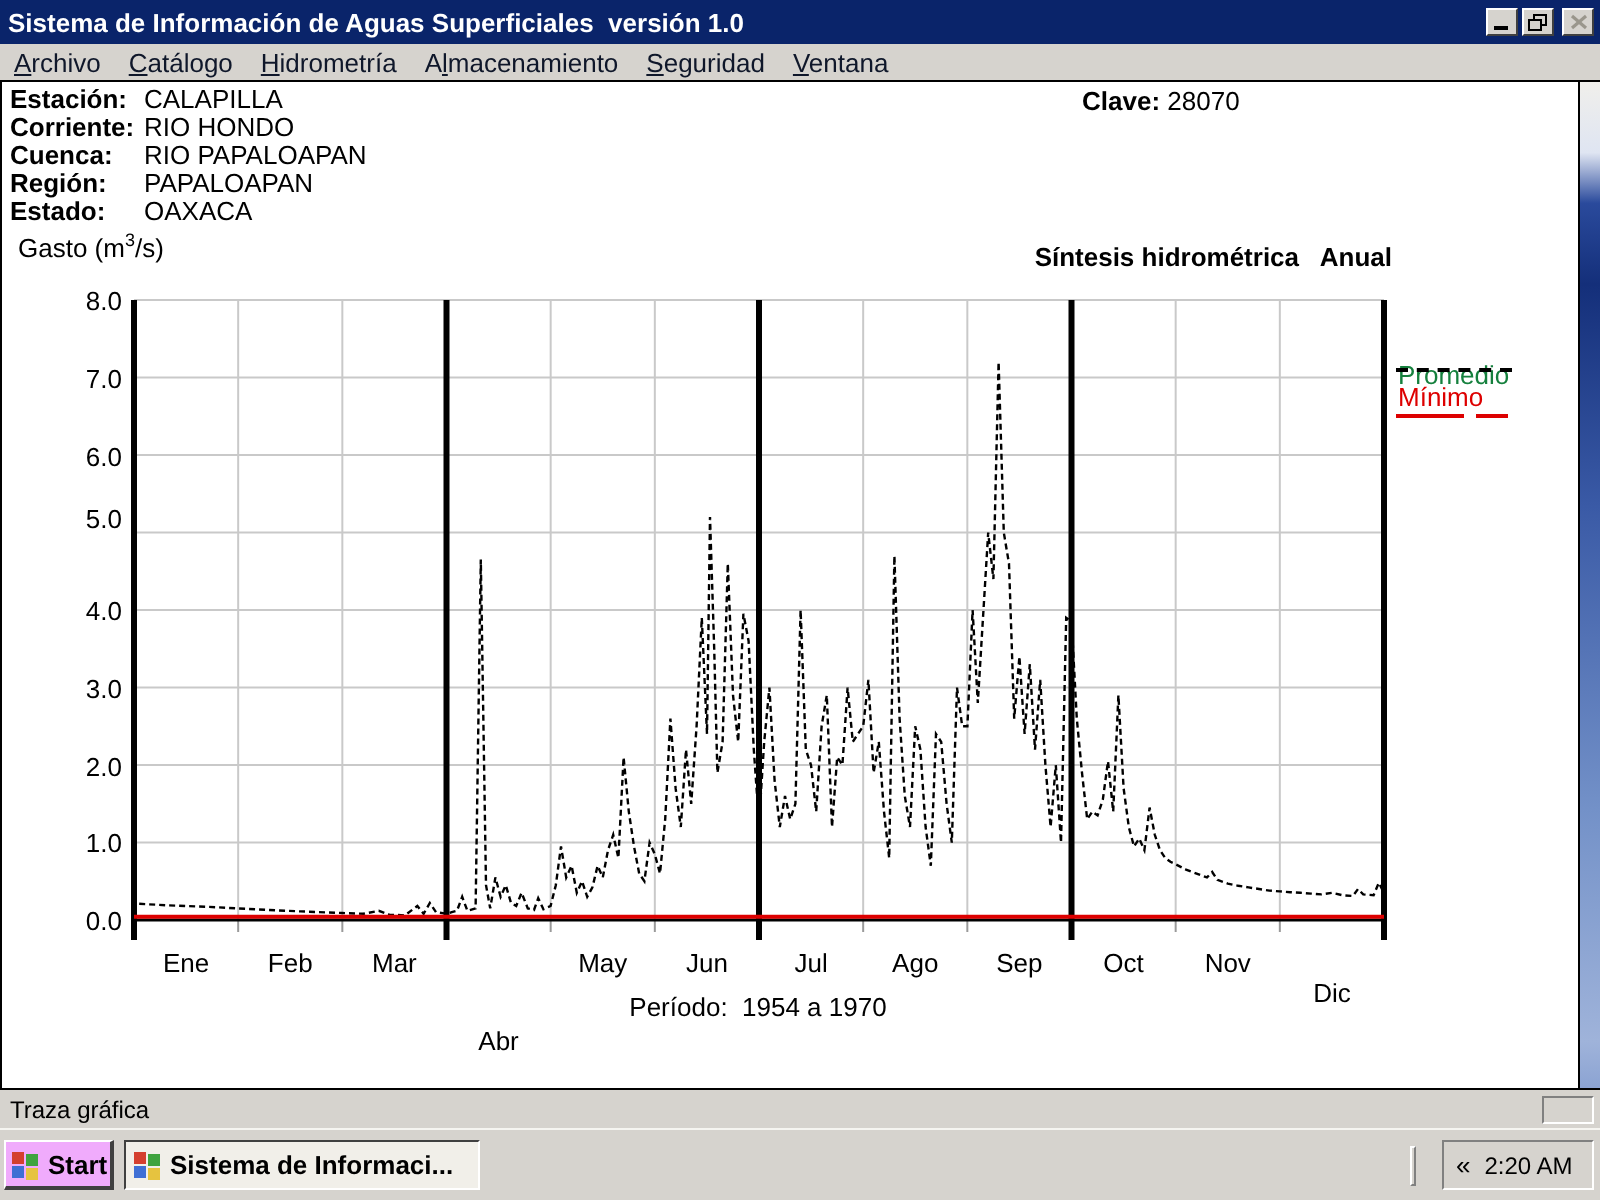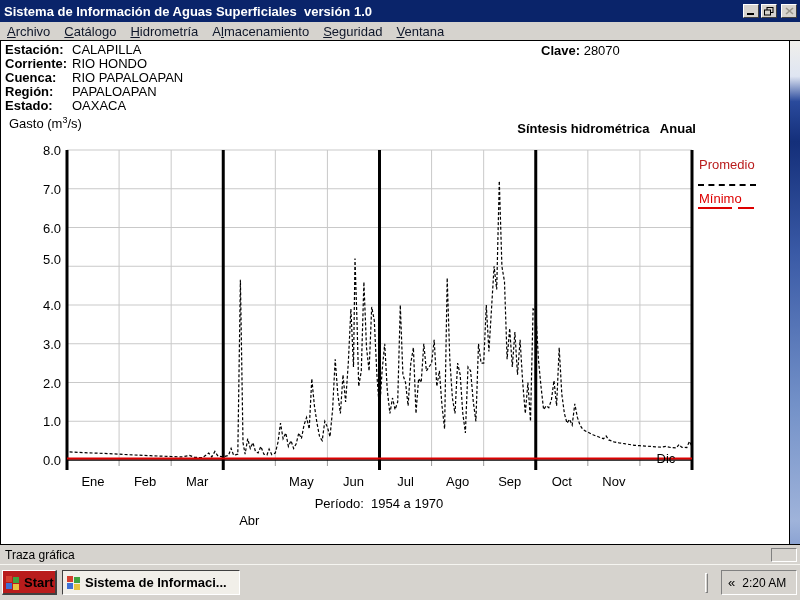--- a/index.html
+++ b/index.html
@@ -33,21 +33,21 @@
   .station { position:absolute; left:4px; top:2px; font-size:13px; line-height:14px; }
   .station .row { white-space:nowrap; }
   .station .lab { display:inline-block; width:67px; font-weight:bold; }
   .clave { position:absolute; left:540px; top:2px; font-size:13px; }
   .clave b { font-weight:bold; }
 
   .gasto { left:8px; top:74px; font-size:13px; }
   .gasto sup { font-size:9px; }
   .chart-title { left:390px; top:80px; width:305px; text-align:right; font-size:13px; font-weight:bold; white-space:pre; }
 
-  .legend-promedio { left:698px; top:116px; font-size:13px; color:#b91c1c; }
+  .legend-promedio { left:698px; top:139px; font-size:13px; color:#15803d; }
   .legend-promedio-line { left:697px; top:143px; width:58px; height:0; border-top:2px dashed #000; }
   .legend-minimo { left:698px; top:150px; font-size:13px; color:#dd0000; }
   .legend-minimo-line { left:697px; top:166px; width:58px; height:2px; }
   .legend-minimo-line span { display:inline-block; height:2px; background:#dd0000; vertical-align:top; }
 
   .ytick { position:absolute; width:34px; text-align:right; font-size:13px; }
   .mlabel { position:absolute; width:52px; text-align:center; font-size:13px; }
   .period { left:253px; top:455px; width:250px; text-align:center; font-size:13px; white-space:pre; }
 
   .bluestrip { position:absolute; right:0; top:0; width:11px; height:505px;
@@ -60,21 +60,21 @@
   .status-panel { position:absolute; left:2px; top:2px; width:766px; height:14px;
     padding-left:3px; color:#000; }
   .status-grip { position:absolute; right:3px; top:2px; width:26px; height:14px;
     border-top:1px solid #808080; border-left:1px solid #808080;
     border-bottom:1px solid #fff; border-right:1px solid #fff; }
 
   
   .taskbar { position:absolute; left:0; top:564px; width:800px; height:36px;
     background:#d6d3ce; border-top:1px solid #f6f5f1; }
   .startbtn { position:absolute; left:2px; top:5px; width:55px; height:25px;
-    background:#b91c1c; border-top:1px solid #fff; border-left:1px solid #fff;
+    background:#f0abfc; border-top:1px solid #fff; border-left:1px solid #fff;
     border-right:2px solid #404040; border-bottom:2px solid #404040;
     display:flex; align-items:center; font-size:13px; font-weight:bold; padding-left:3px; }
   .startbtn .flag { margin-right:4px; }
   .taskbtn { position:absolute; left:62px; top:5px; width:178px; height:25px;
     background:#f1efe9; border-top:1px solid #404040; border-left:1px solid #404040;
     border-right:1px solid #fff; border-bottom:1px solid #fff;
     display:flex; align-items:center; font-size:13px; font-weight:bold; padding-left:4px;
     white-space:nowrap; overflow:hidden; }
   .taskbtn .appico { margin-right:4px; }
   .flagico { display:inline-block; width:14px; height:13px; position:relative; }
@@ -198,21 +198,21 @@
       <div class="mlabel" style="left: 118.125px; top: 433px;">Feb</div>
       <div class="mlabel" style="left: 170.208px; top: 433px;">Mar</div>
       <div class="mlabel" style="left: 222.292px; top: 433px; margin-top: 39px;">Abr</div>
       <div class="mlabel" style="left: 274.375px; top: 433px;">May</div>
       <div class="mlabel" style="left: 326.458px; top: 433px;">Jun</div>
       <div class="mlabel" style="left: 378.542px; top: 433px;">Jul</div>
       <div class="mlabel" style="left: 430.625px; top: 433px;">Ago</div>
       <div class="mlabel" style="left: 482.708px; top: 433px;">Sep</div>
       <div class="mlabel" style="left: 534.792px; top: 433px;">Oct</div>
       <div class="mlabel" style="left: 586.875px; top: 433px;">Nov</div>
-      <div class="mlabel" style="left: 638.958px; top: 410px;">Dic</div>
+      <div class="mlabel" style="left: 638.958px; top: 448px;">Dic</div>
     </div>
 
   <div class="abs period">Período:  1954 a 1970</div>
 
   <div class="bluestrip"></div>
 </div>
 
 <div class="statusbar">
   <div class="status-panel">Traza gráfica</div>
   <div class="status-grip"></div>

